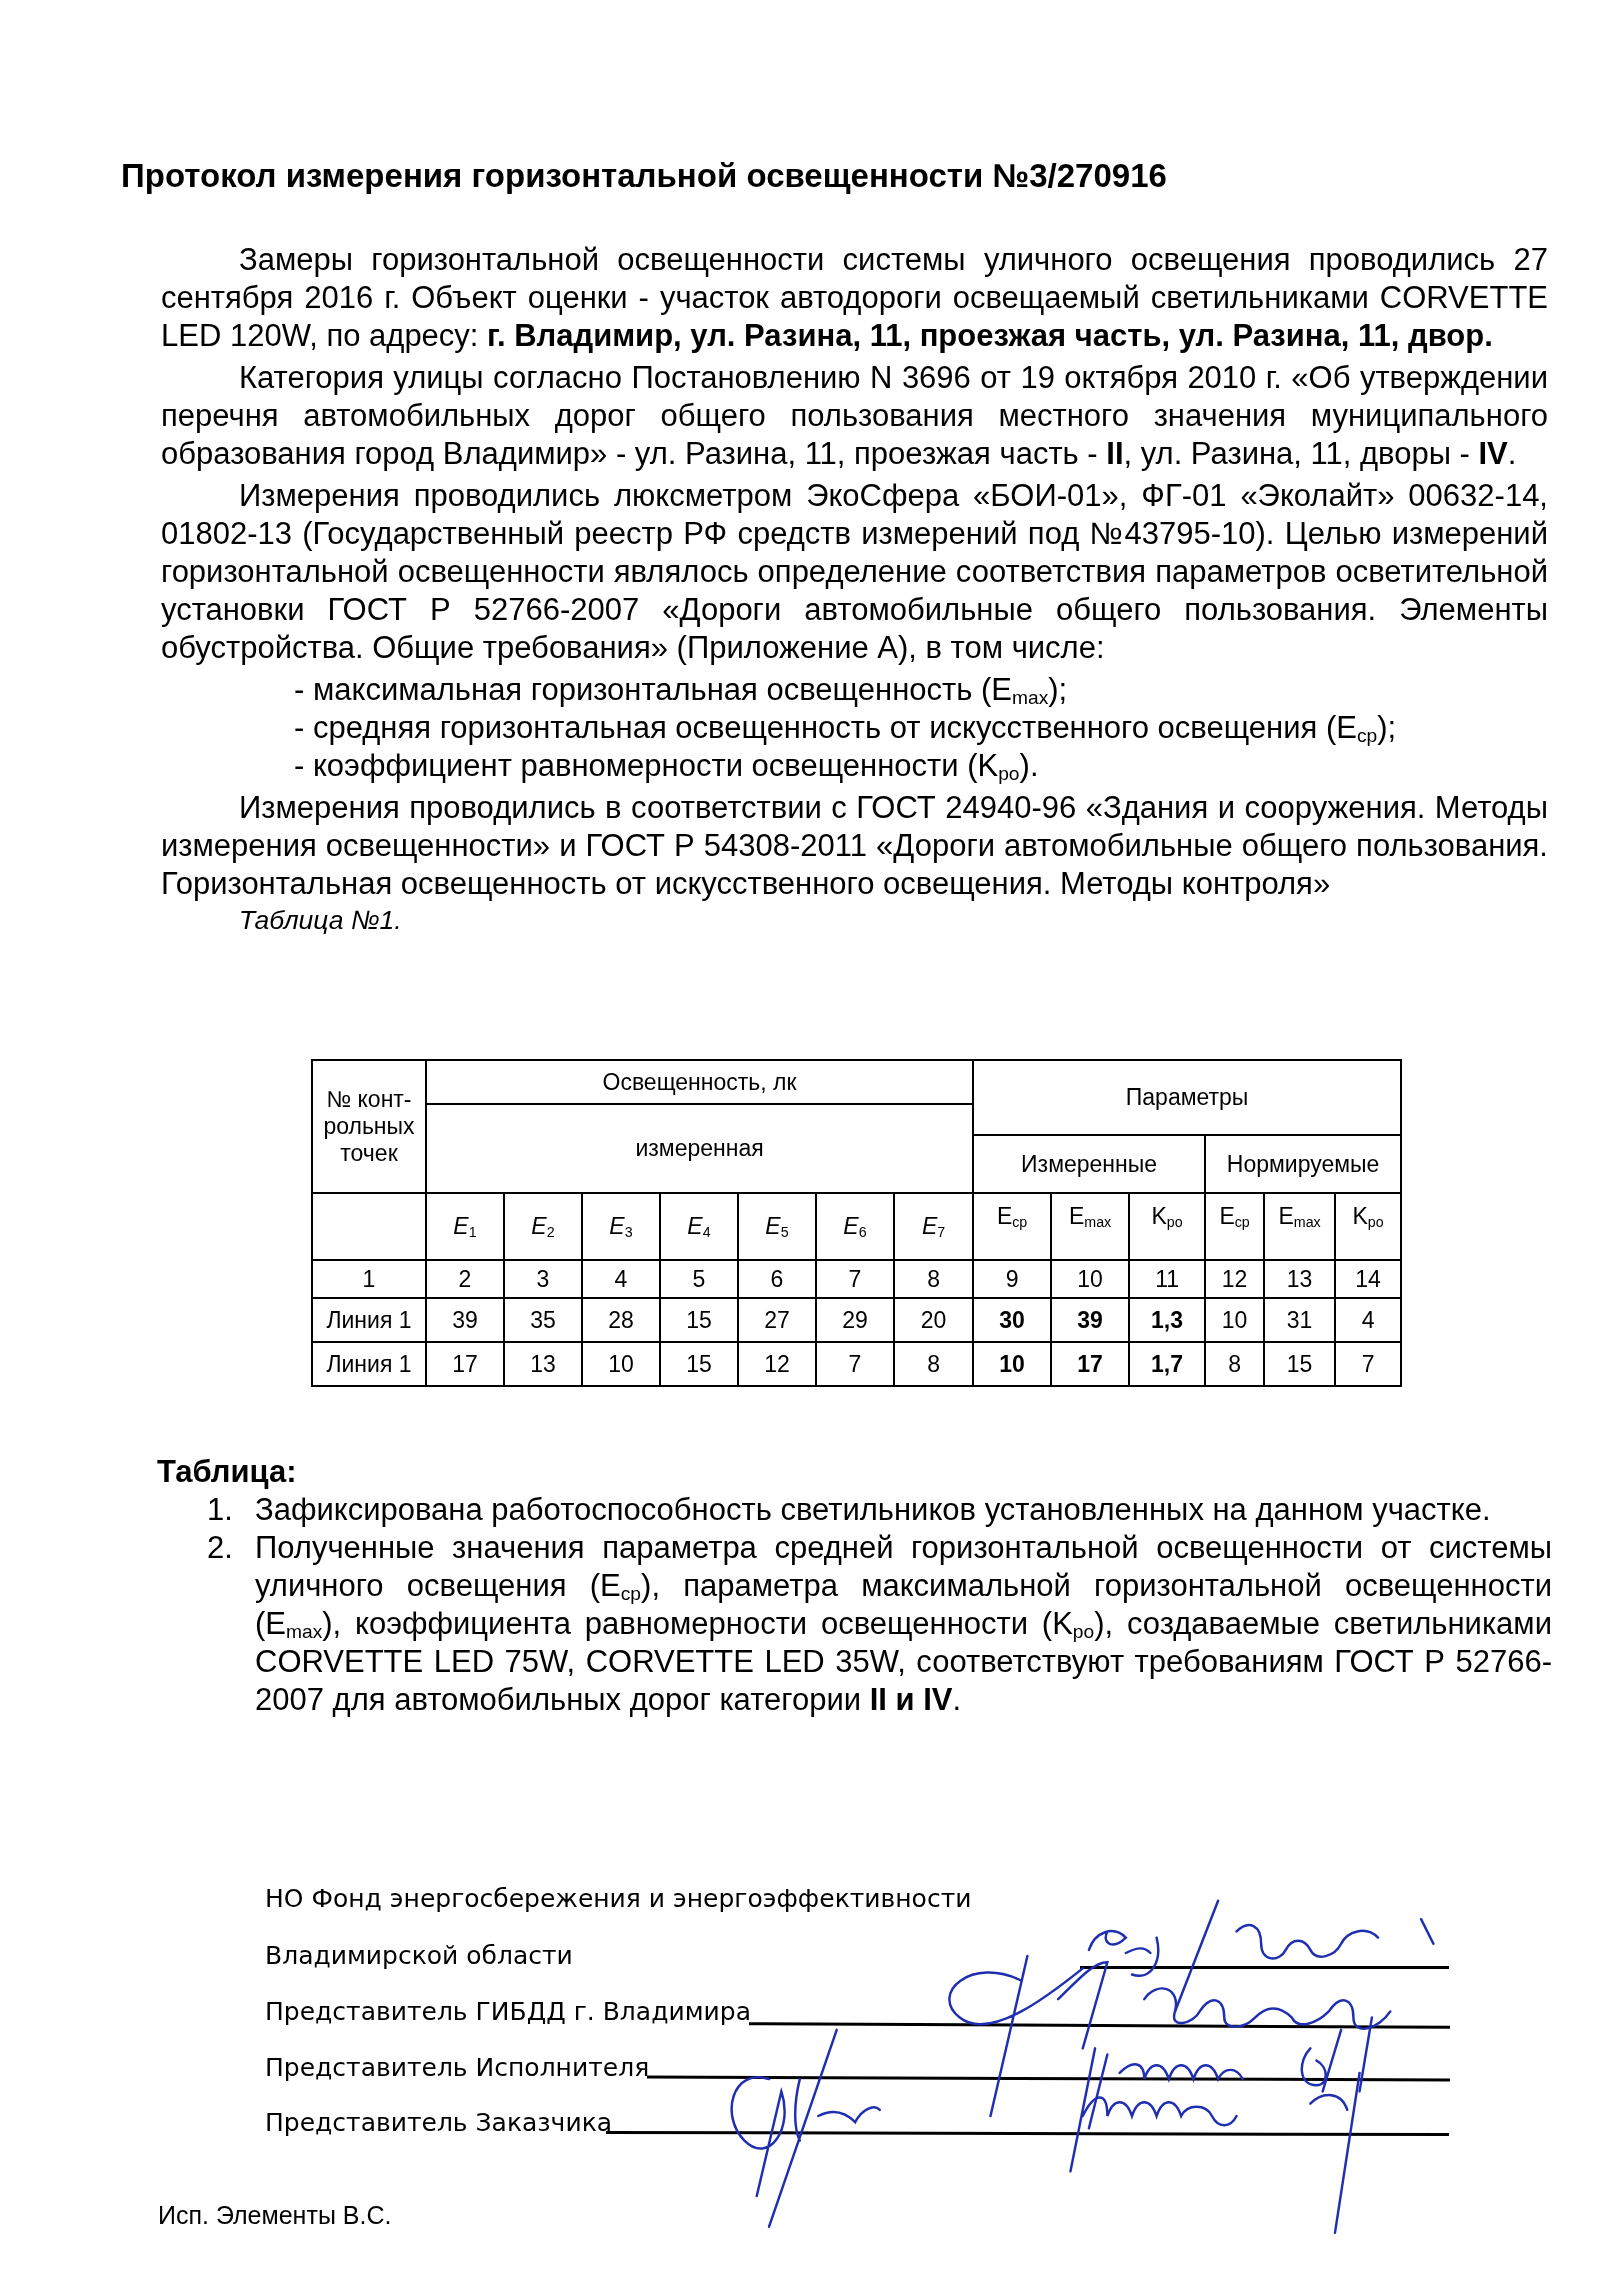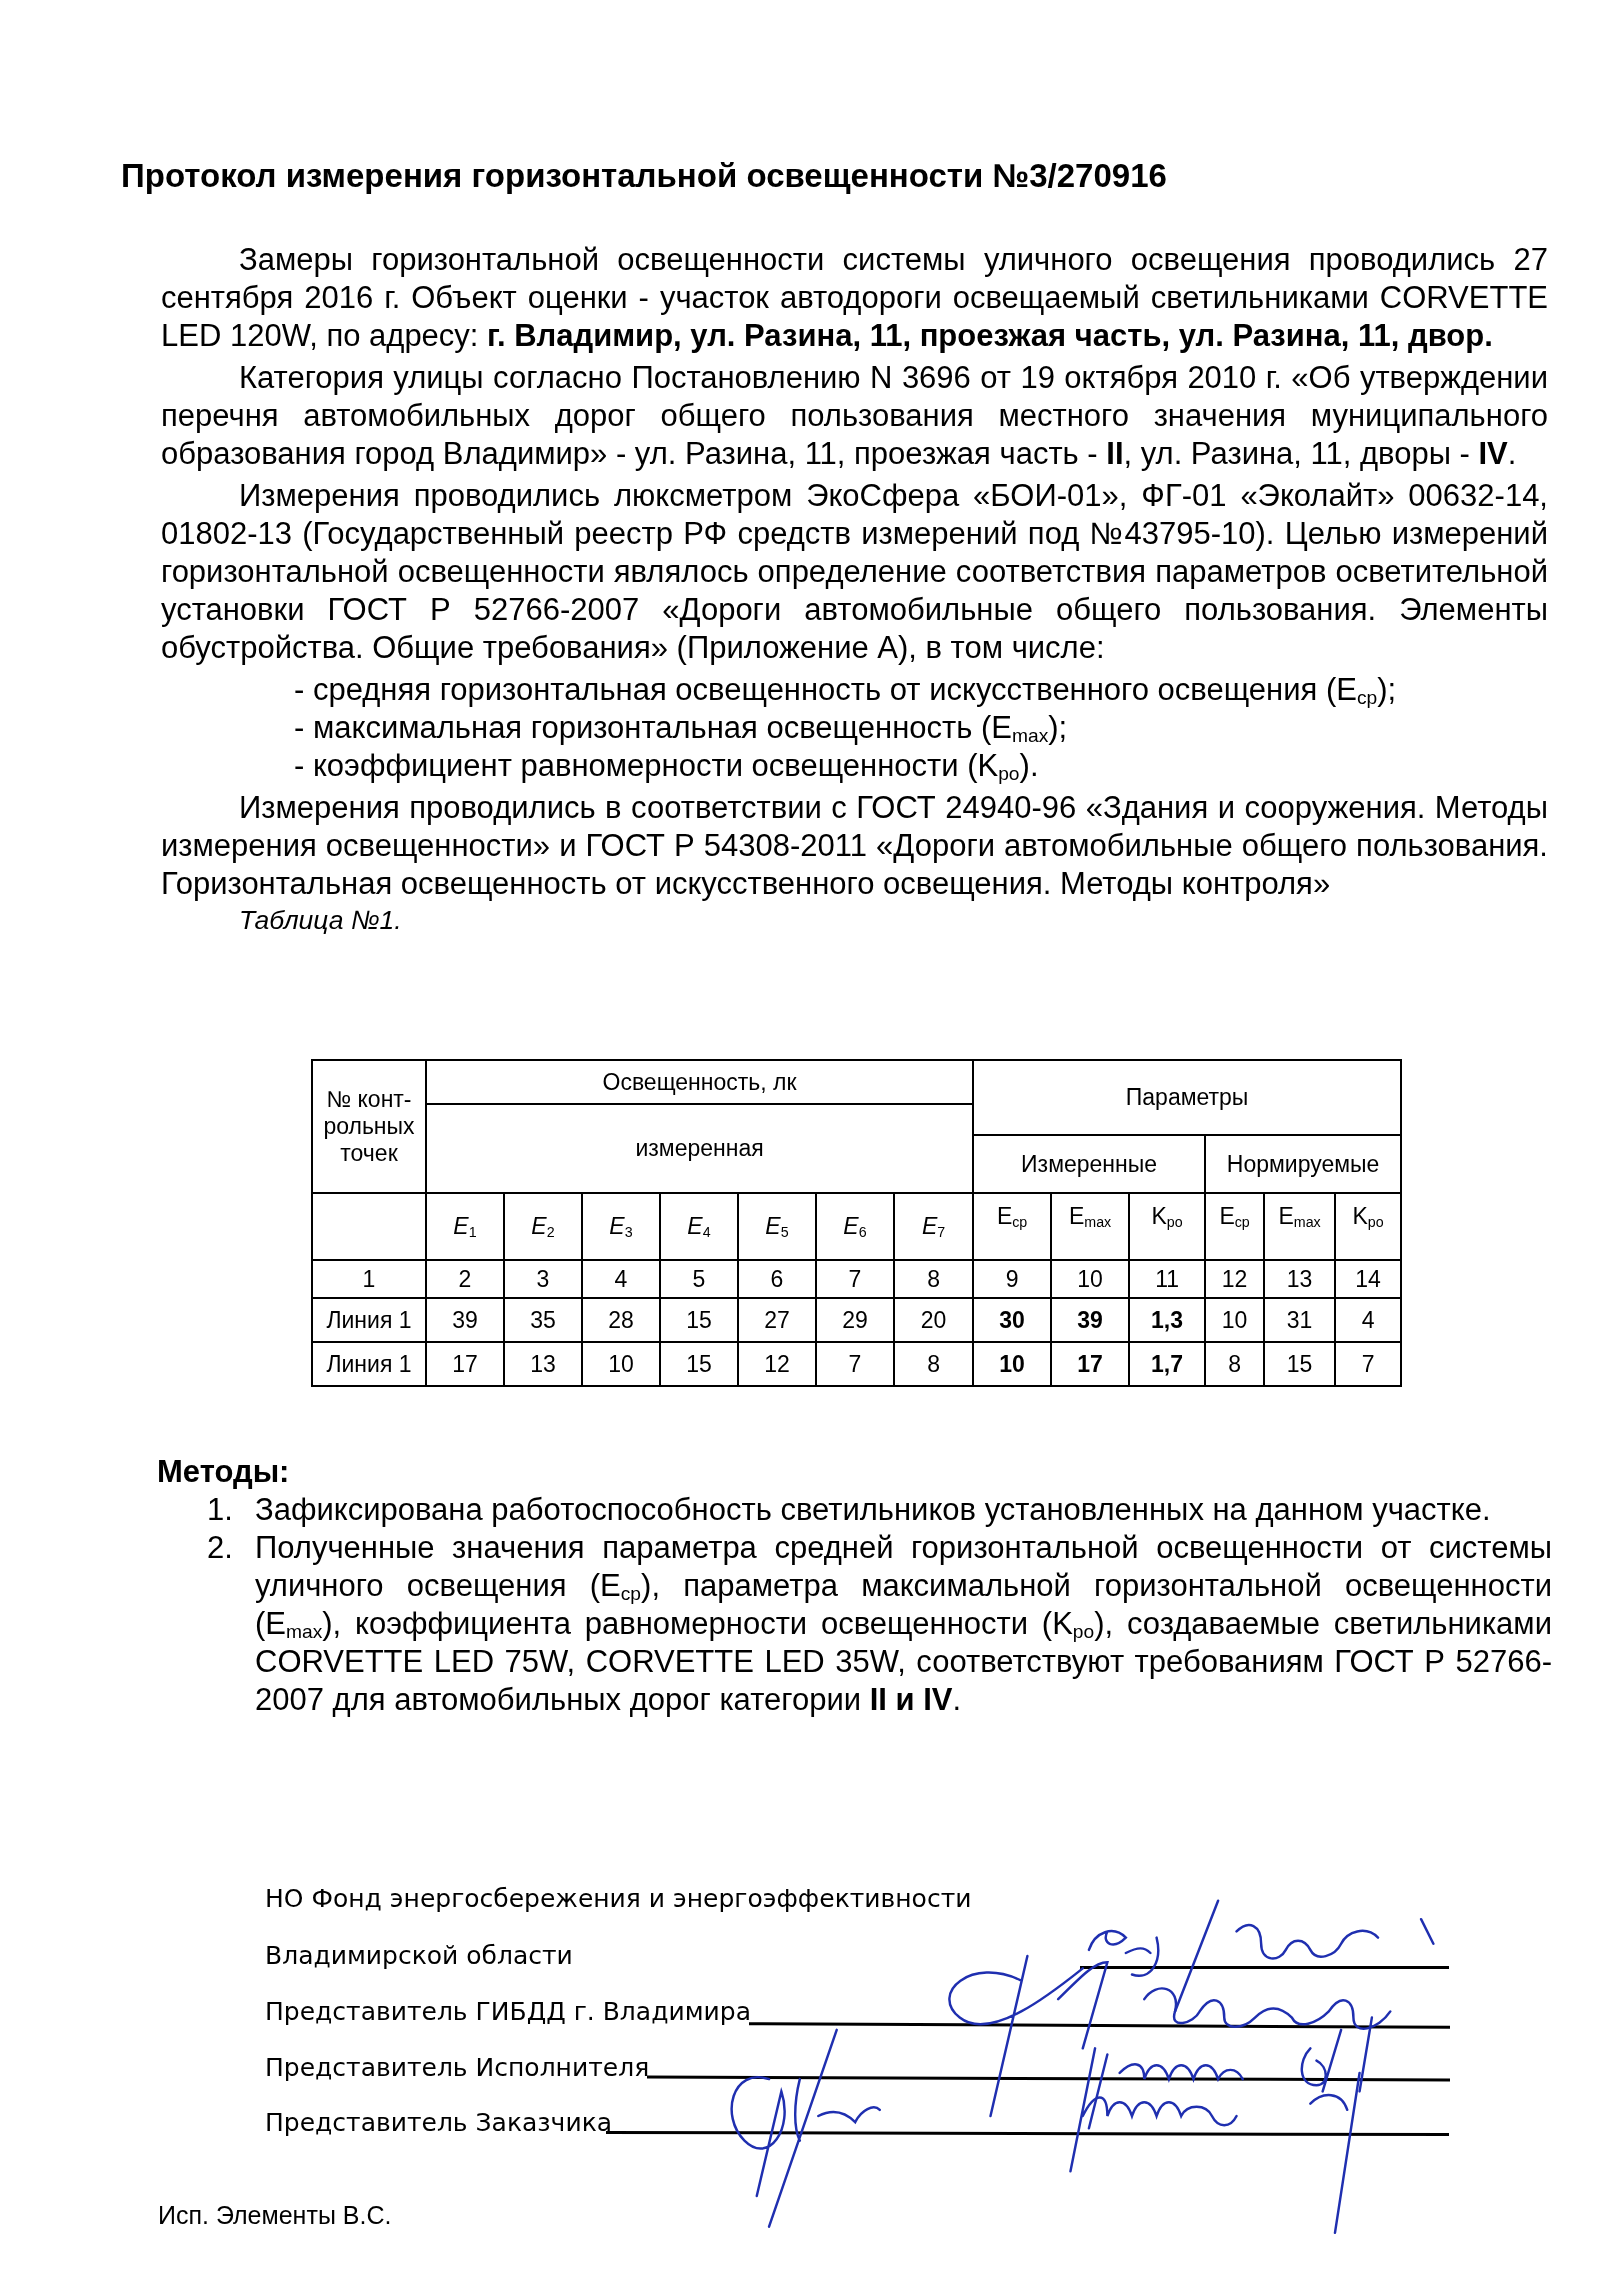--- a/index.html
+++ b/index.html
@@ -50,22 +50,22 @@
 </style>
 </head>
 <body>
 
 <div class="title">Протокол измерения горизонтальной освещенности №3/270916</div>
 
 <div class="body-text" style="top:237px;">
   <p class="para"><span>Замеры горизонтальной освещенности системы уличного освещения проводились 27 сентября 2016 г. Объект оценки - участок автодороги освещаемый светильниками CORVETTE LED 120W, по адресу: </span><span class="b">г. Владимир, ул. Разина, 11, проезжая часть, ул. Разина, 11, двор.</span></p>
   <p class="para"><span>Категория улицы согласно Постановлению N 3696 от 19 октября 2010 г. «Об утверждении перечня автомобильных дорог общего пользования местного значения муниципального образования город Владимир» - ул. Разина, 11, проезжая часть - </span><span class="b">II</span><span>, ул. Разина, 11, дворы - </span><span class="b">IV</span><span>.</span></p>
   <p class="para">Измерения проводились люксметром ЭкоСфера «БОИ-01», ФГ-01 «Эколайт» 00632-14, 01802-13 (Государственный реестр РФ средств измерений под №43795-10). Целью измерений горизонтальной освещенности являлось определение соответствия параметров осветительной установки ГОСТ Р 52766-2007 «Дороги автомобильные общего пользования. Элементы обустройства. Общие требования» (Приложение А), в том числе:</p>
+  <p class="bullet"><span>- максимальная горизонтальная освещенность (E</span><sub>max</sub><span>);</span></p>
   <p class="bullet"><span>- средняя горизонтальная освещенность от искусственного освещения (E</span><sub>ср</sub><span>);</span></p>
-  <p class="bullet"><span>- максимальная горизонтальная освещенность (E</span><sub>max</sub><span>);</span></p>
   <p class="bullet"><span>- коэффициент равномерности освещенности (K</span><sub>ро</sub><span>).</span></p>
   <p class="para">Измерения проводились в соответствии с ГОСТ 24940-96 «Здания и сооружения. Методы измерения освещенности» и ГОСТ Р 54308-2011 «Дороги автомобильные общего пользования. Горизонтальная освещенность от искусственного освещения. Методы контроля»</p>
   <p class="para it" style="line-height:27px; font-size:26.5px;">Таблица №1.</p>
 </div>
 
 <table class="results">
   <colgroup>
     <col style="width:114px">
       <col style="width:78px">
       <col style="width:78px">
@@ -154,21 +154,21 @@
     <td class="b">10</td>
     <td class="b">17</td>
     <td class="b">1,7</td>
     <td>8</td>
     <td>15</td>
     <td>7</td>
   </tr>
 </tbody>
   </table>
 
-<div class="conclusions-title">Методы:</div>
+<div class="conclusions-title">Таблица:</div>
 <ol class="conclusions">
   <li>
     <span class="num">1.</span><span>Зафиксирована работоспособность светильников установленных на данном участке.</span>
   </li>
   <li>
     <span class="num">2.</span><span>Полученные значения параметра средней горизонтальной освещенности от системы уличного освещения (E</span><sub>ср</sub><span>), параметра максимальной горизонтальной освещенности (E</span><sub>max</sub><span>), коэффициента равномерности освещенности (K</span><sub>ро</sub><span>), создаваемые светильниками CORVETTE LED 75W, CORVETTE LED 35W, соответствуют требованиям ГОСТ Р 52766-2007 для автомобильных дорог категории </span><span class="b">II и IV</span><span>.</span>
   </li>
 </ol>
 
 <div class="sign" style="top:1883px">НО Фонд энергосбережения и энергоэффективности</div>

